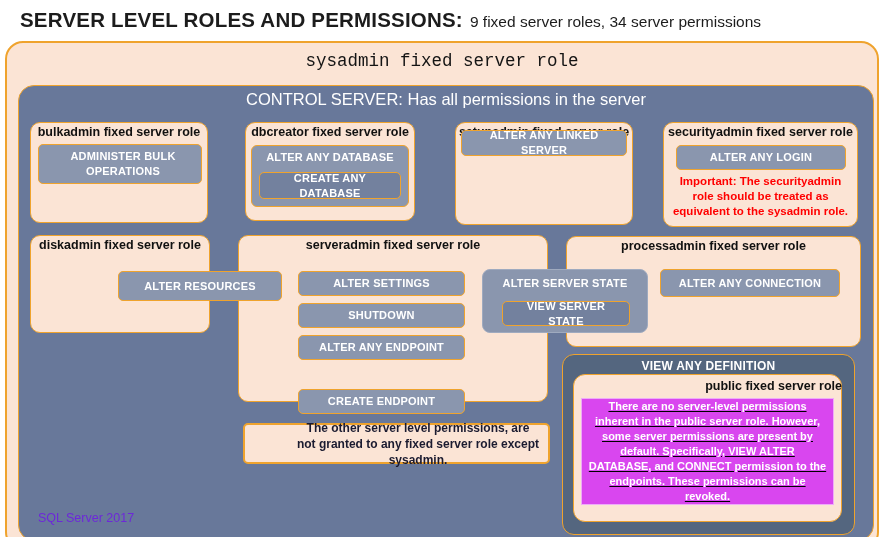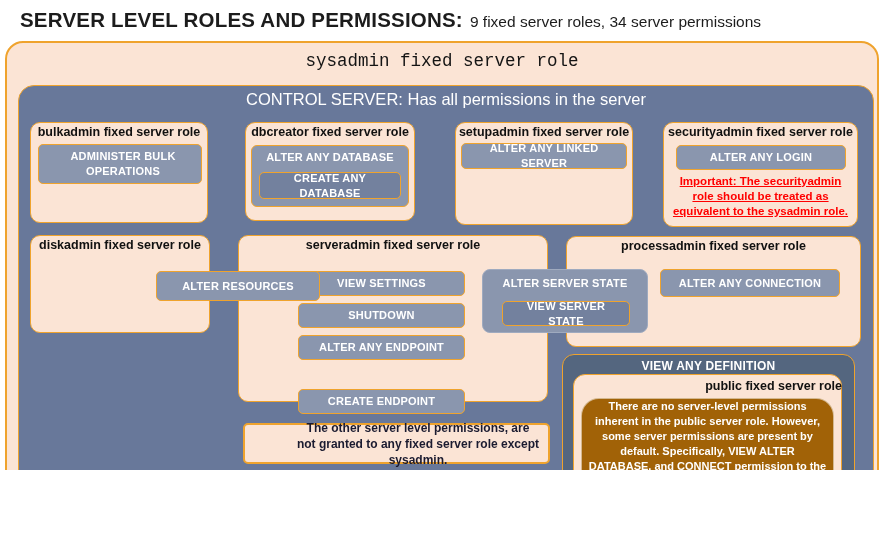--- a/index.html
+++ b/index.html
@@ -1,17 +1,17 @@
 <!DOCTYPE html>
 <html><head>
 <meta charset="utf-8">
 <style>
   html,body{margin:0;padding:0;background:#ffffff;}
   .canvas{
-    position:relative;width:883px;height:470px;background:#ffffff;overflow:hidden;
+    position:relative;width:883px;height:537px;background:#ffffff;overflow:hidden;
     font-family:"Liberation Sans", sans-serif;
   }
   .abs{position:absolute;box-sizing:border-box;}
   
   .title-row{left:20px;top:8px;display:flex;align-items:baseline;gap:7px;white-space:nowrap;}
   .title-main{font-size:20.5px;font-weight:600;color:#1c1c1c;letter-spacing:.2px;}
   .title-sub{font-size:15.5px;font-weight:400;color:#1c1c1c;}
   
   .outer-box{left:5px;top:41px;width:874px;height:509px;background:#FBE4D5;
     border:2px solid #EFA32D;border-radius:18px;}
@@ -27,36 +27,36 @@
     font-size:12.5px;font-weight:700;color:#111111;}
   
   .perm{background:#8A96AE;border:1.5px solid #EFA32D;border-radius:5px;color:#ffffff;
     font-size:11px;font-weight:700;letter-spacing:.2px;display:flex;align-items:center;
     justify-content:center;text-align:center;line-height:15px;padding:2px 6px;}
   .perm-dark{background:#73819E;}
   .perm-group{background:#8A96AE;border:1.5px solid #EFA32D;border-radius:6px;}
   .perm-group-label{position:absolute;left:0;right:0;top:5px;text-align:center;color:#ffffff;
     font-size:11px;font-weight:700;letter-spacing:.2px;}
   .state-group{background:#8A96AE;border:1px solid #9FAABF;border-radius:8px;z-index:4;}
-  .warning-text{color:#FF0000;font-size:11.5px;font-weight:700;text-align:center;line-height:14.8px;text-decoration:underline;}
+  .warning-text{color:#FF0000;font-size:11.5px;font-weight:700;text-align:center;line-height:14.8px;}
   
   .note-box{left:243px;top:423px;width:307px;height:41px;background:#FBE4D5;
     border:2px solid #EFA32D;border-radius:5px;display:flex;align-items:center;justify-content:center;}
   .note-text{font-size:12px;font-weight:700;color:#1b1b30;text-align:center;line-height:16px;padding:0 8px;margin-left:43px;}
   
   .vad-box{left:562px;top:354px;width:293px;height:181px;background:#54667F;
     border:1.5px solid #EFA32D;border-radius:12px;}
   .vad-label{left:562px;top:359px;width:293px;text-align:center;color:#ffffff;
     font-size:12px;font-weight:700;letter-spacing:.2px;}
   .public-box{left:573px;top:374px;width:269px;height:148px;background:#FBE4D5;
     border:1.5px solid #EFA32D;border-radius:12px;}
   .public-label{left:573px;top:379px;width:269px;text-align:right;font-size:12.5px;font-weight:700;color:#111111;}
-  .desc-box{left:581px;top:398px;width:253px;height:107px;background:#a16207;
-    border:1.5px solid rgba(255,255,255,.55);border-radius:18px;
-    display:flex;align-items:center;justify-content:center;}
+  .desc-box{left:581px;top:398px;width:253px;height:107px;background:#d946ef;
+    border:1.5px solid rgba(255,255,255,.55);border-radius:0;
+    display:flex;align-items:center;justify-content:center;text-decoration:underline;}
   .desc-text{color:#ffffff;font-size:11px;font-weight:700;text-align:center;line-height:15px;padding:0 6px;}
 </style>
 </head>
 <body>
 
 <div class="canvas">
 
   <div class="abs title-row">
     <span class="title-main">SERVER LEVEL ROLES AND PERMISSIONS:</span>
     <span class="title-sub">9 fixed server roles, 34 server permissions</span>
@@ -77,37 +77,37 @@
     <div class="role-label">dbcreator fixed server role</div>
   </div>
   <div class="abs perm-group" style="left:251px;top:145px;width:158px;height:62px;">
     <div class="perm-group-label">ALTER ANY DATABASE</div>
   </div>
   <div class="abs perm perm-dark" style="left:259px;top:172px;width:142px;height:27px;">CREATE ANY DATABASE</div>
 
   <div class="abs role-box" style="left:455px;top:122px;width:178px;height:103px;">
     <div class="role-label">setupadmin fixed server role</div>
   </div>
-  <div class="abs perm" style="left:461px;top:143px;width:166px;height:26px;">ALTER ANY LINKED SERVER</div>
+  <div class="abs perm" style="left:461px;top:130px;width:166px;height:26px;">ALTER ANY LINKED SERVER</div>
 
   <div class="abs role-box" style="left:663px;top:122px;width:195px;height:105px;">
     <div class="role-label">securityadmin fixed server role</div>
   </div>
   <div class="abs perm" style="left:676px;top:145px;width:170px;height:25px;">ALTER ANY LOGIN</div>
   <div class="abs warning-text" style="left:670px;top:174px;width:181px;">Important: The securityadmin role should be treated as equivalent to the sysadmin role.</div>
 
   <div class="abs role-box" style="left:30px;top:235px;width:180px;height:98px;">
     <div class="role-label">diskadmin fixed server role</div>
   </div>
-  <div class="abs perm" style="left:118px;top:271px;width:164px;height:30px;z-index:5;margin-left:38px;">ALTER RESOURCES</div>
+  <div class="abs perm" style="left:118px;top:271px;width:164px;height:30px;z-index:5;">ALTER RESOURCES</div>
 
   <div class="abs role-box" style="left:238px;top:235px;width:310px;height:167px;">
     <div class="role-label">serveradmin fixed server role</div>
   </div>
-  <div class="abs perm" style="left:298px;top:271px;width:167px;height:25px;">VIEW SETTINGS</div>
+  <div class="abs perm" style="left:298px;top:271px;width:167px;height:25px;">ALTER SETTINGS</div>
   <div class="abs perm" style="left:298px;top:303px;width:167px;height:25px;">SHUTDOWN</div>
   <div class="abs perm" style="left:298px;top:335px;width:167px;height:25px;">ALTER ANY ENDPOINT</div>
   <div class="abs perm" style="left:298px;top:367px;width:167px;height:25px;margin-top:22px;">CREATE ENDPOINT</div>
 
   <div class="abs role-box" style="left:566px;top:236px;width:295px;height:111px;">
     <div class="role-label">processadmin fixed server role</div>
   </div>
   <div class="abs perm" style="left:660px;top:269px;width:180px;height:28px;">ALTER ANY CONNECTION</div>
 
   <div class="abs state-group" style="left:482px;top:269px;width:166px;height:64px;">

